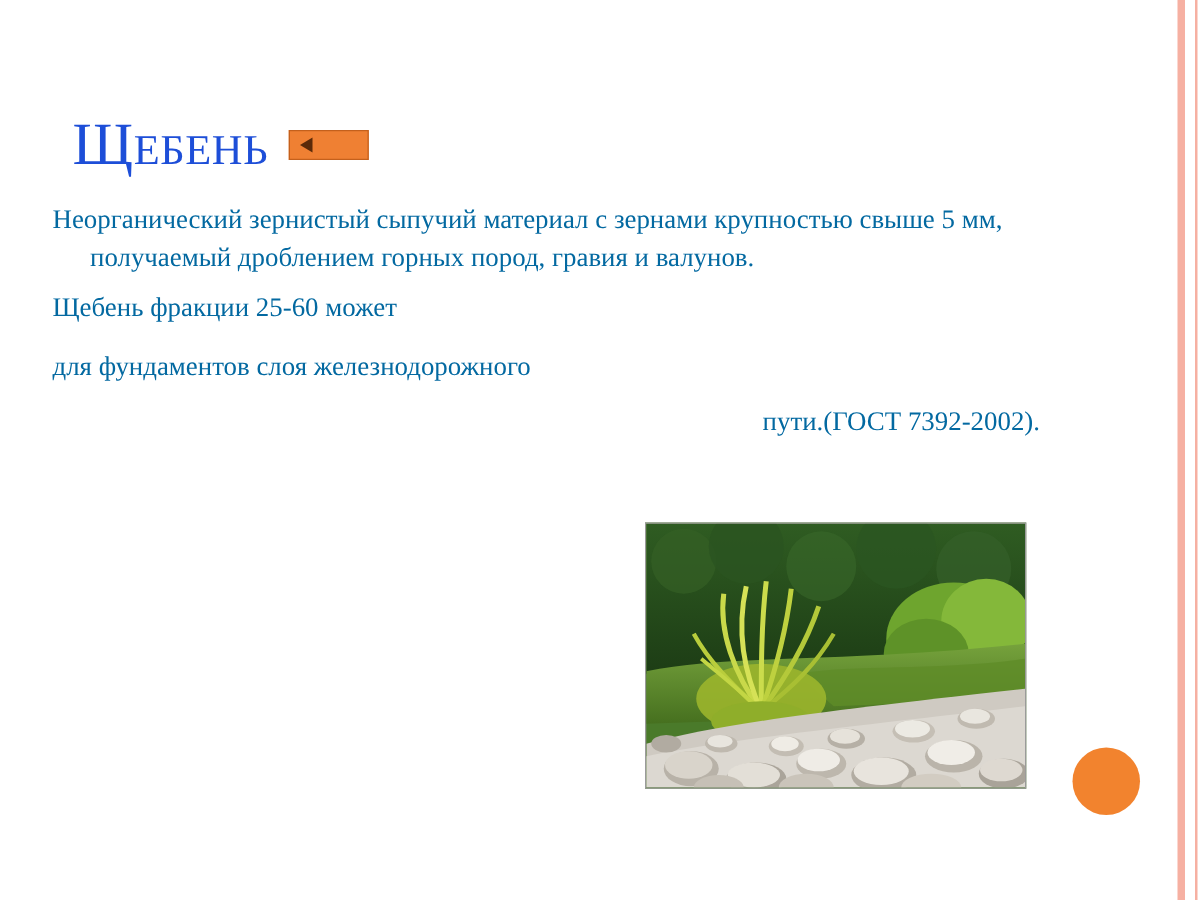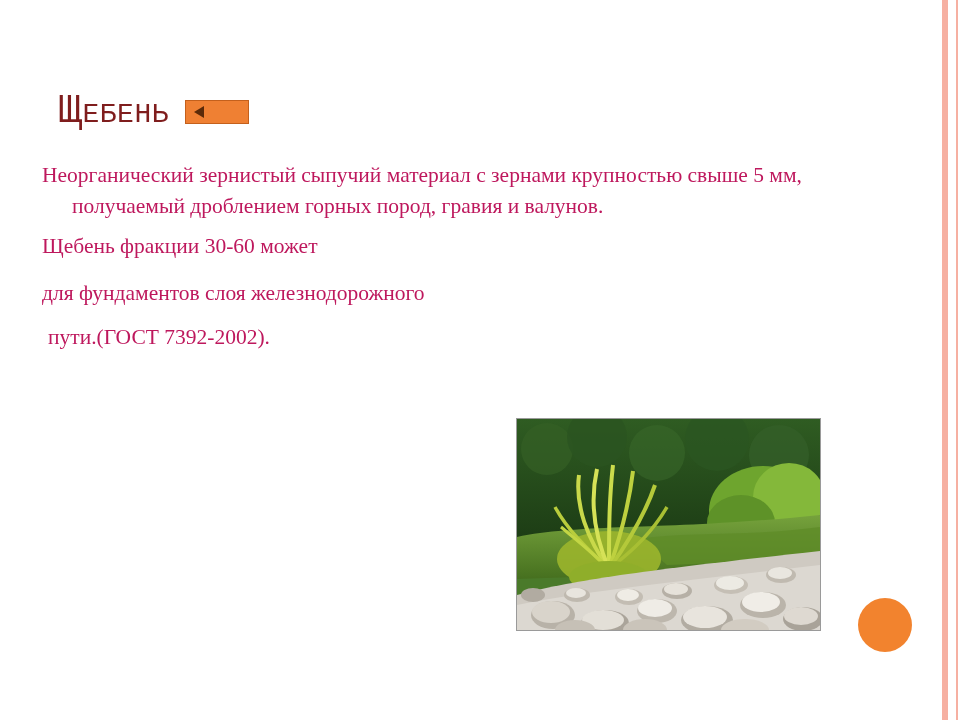--- a/index.html
+++ b/index.html
@@ -54,23 +54,23 @@
   
   .title-row {
     position: absolute;
     left: 58px;
     top: 92px;
     display: flex;
     align-items: center;
     gap: 16px;
   }
   .title-text {
-    font-family: Liberation Mono, monospace;
-    font-size: 40px;
-    color: #7f1d1d;
+    font-family: Liberation Serif, serif;
+    font-size: 48px;
+    color: #1d4ed8;
     letter-spacing: 0.5px;
     font-variant: small-caps;
     font-weight: normal;
     line-height: 1;
     white-space: nowrap;
   }
   .title-badge {
     width: 64px;
     height: 24px;
     background: #ef8033;
@@ -90,21 +90,21 @@
   }
 
   
   .body-text {
     position: absolute;
     left: 42px;
     top: 160px;
     width: 790px;
     font-family: "Liberation Serif", serif;
     font-size: 21.5px;
-    color: #be185d;
+    color: #0369a1;
     line-height: 1.42;
   }
   .para {
     margin: 0 0 10px 0;
     text-indent: 0;
     padding-left: 30px;
     text-indent: -30px;
   }
   .para.hang {
     padding-left: 30px;
@@ -117,20 +117,21 @@
   }
   .para.flat-tight {
     padding-left: 0;
     text-indent: 0;
     margin-bottom: 14px;
   }
   .para.last {
     padding-left: 6px;
     text-indent: 0;
     margin-bottom: 0;
+    text-align: right;
   }
 
   
   .photo {
     position: absolute;
     left: 516px;
     top: 418px;
     width: 305px;
     height: 213px;
     border: 1px solid #9a9a9a;
@@ -165,21 +166,21 @@
 
   <div class="title-row">
     <div class="title-text">Щебень</div>
     <div class="title-badge">
       <div class="tri"></div>
     </div>
   </div>
 
   <div class="body-text">
     <p class="para hang">Неорганический зернистый сыпучий материал с зернами крупностью свыше 5 мм, получаемый дроблением горных пород, гравия и валунов.</p>
-    <p class="para flat">Щебень фракции 30-60 может</p>
+    <p class="para flat">Щебень фракции 25-60 может</p>
     <p class="para flat-tight">для фундаментов слоя железнодорожного</p>
     <p class="para last"> пути.(ГОСТ 7392-2002).</p>
   </div>
 
   <div class="photo">
     <svg width="303" height="211" viewBox="0 0 303 211" xmlns="http://www.w3.org/2000/svg" aria-hidden="true">
       <defs>
         <linearGradient id="hedge" x1="0" y1="0" x2="0" y2="1">
           <stop offset="0%" stop-color="#2f5c22"></stop>
           <stop offset="100%" stop-color="#1d3d15"></stop>

